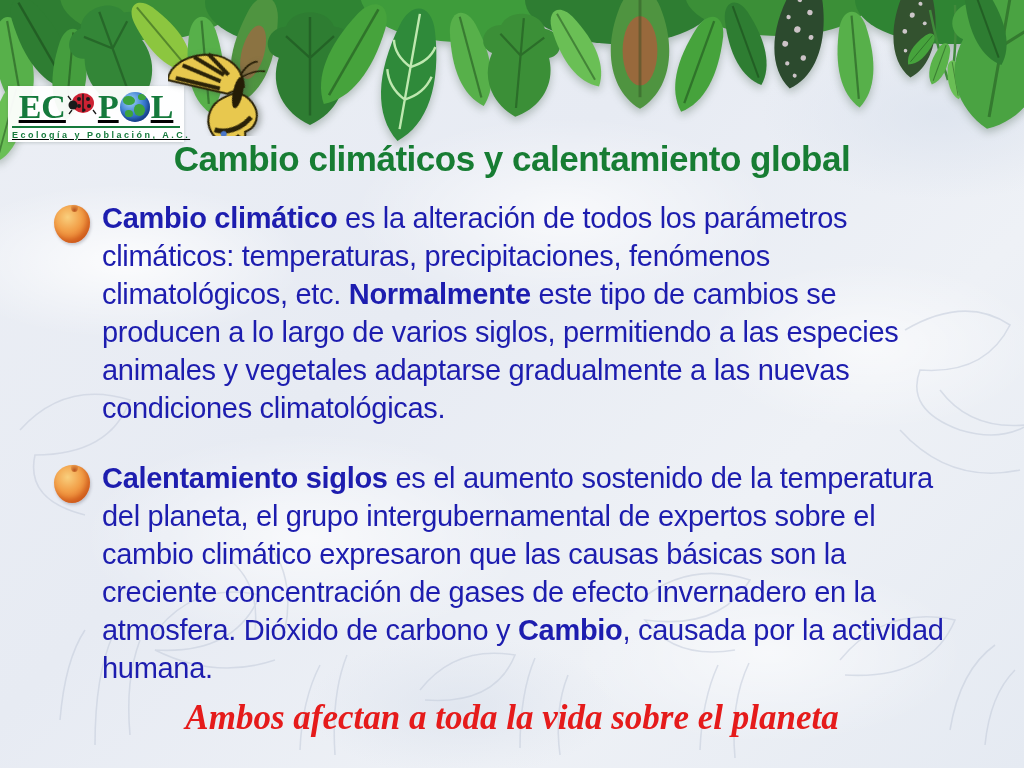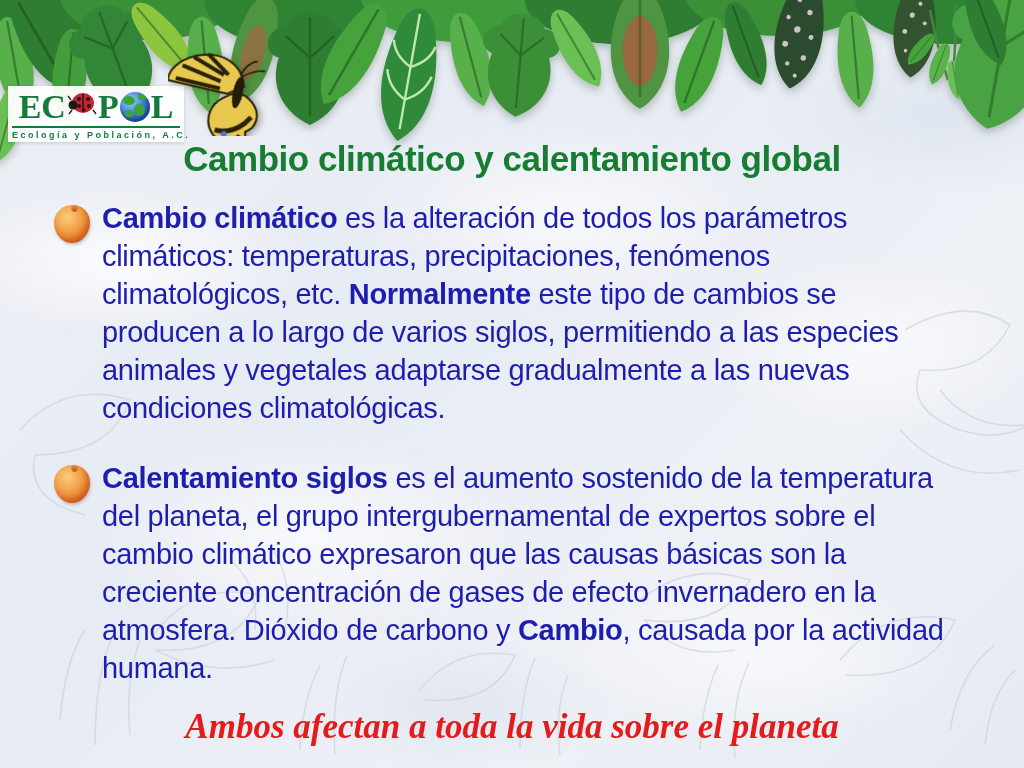--- a/index.html
+++ b/index.html
@@ -23,20 +23,21 @@
 
   
   .leaf-band{position:absolute;left:0;top:0;width:1024px;height:300px;pointer-events:none;}
 
   
   .logo{
     position:absolute;left:8px;top:86px;width:176px;height:56px;
     background:rgba(255,255,255,.95);
     box-shadow:0 1px 3px rgba(80,100,90,.25);
     z-index:5;
+    text-decoration:underline;
   }
   .logo-row{display:flex;align-items:center;justify-content:center;height:38px;padding-top:2px;}
   .logo-letters{
     font-family:"Liberation Serif",serif;font-weight:bold;
     font-size:34px;line-height:34px;color:#157a3c;letter-spacing:0px;
   }
   .ladybug{position:relative;width:30px;height:26px;margin:0 1px 8px 1px;}
   .globe{
     width:30px;height:30px;border-radius:50%;margin:0 1px;
     background:radial-gradient(circle at 35% 30%, #9fd4f7 0%, #3e7fd4 45%, #1d4fa8 90%);
@@ -76,21 +77,21 @@
   }
   .peach:after{
     content:"";position:absolute;left:46%;top:-2px;width:7px;height:9px;
     border-radius:50%;background:radial-gradient(circle at 50% 80%, #b8541e 0%, rgba(184,84,30,0) 75%);
   }
 
   
   .footer{
     position:absolute;left:0;top:698px;width:1024px;text-align:center;
     font-family:"Liberation Serif",serif;font-style:italic;font-weight:bold;
-    font-size:35px;color:#e51b1b;z-index:4;margin-top:9px;
+    font-size:35px;color:#e51b1b;z-index:4;
   }
 </style>
 </head>
 <body>
 
 <div class="slide">
 
   <svg class="sketch-bg" viewBox="0 0 1024 768" xmlns="http://www.w3.org/2000/svg">
     <g fill="none" stroke="#c4ccdb" stroke-width="1.6" opacity="0.55">
       <path d="M905,330 q60,-35 105,-5 q-25,50 -90,45 q-15,40 40,60 q50,15 80,-15"></path>
@@ -237,21 +238,21 @@
 
       <path d="M-4,4 C-22,2 -34,14 -34,28 C-34,40 -24,48 -12,44 L-8,52 L-4,44 C8,46 18,36 16,22 C14,10 8,4 -4,4 Z" fill="#e8c84e" stroke="#2a2208" stroke-width="2"></path>
       <path d="M-30,28 C-22,36 -8,40 8,34" stroke="#2a2208" stroke-width="5" fill="none"></path>
       <circle cx="-24" cy="36" r="3" fill="#4a76c8"></circle>
 
       <ellipse cx="8" cy="6" rx="5" ry="16" transform="rotate(40 8 6)" fill="#241c06"></ellipse>
       <path d="M18,-8 q14,-8 22,-4 M18,-6 q16,0 24,6" stroke="#241c06" stroke-width="1.6" fill="none"></path>
     </g>
   </svg>
 
-  <div class="title">Cambio climático y calentamiento global</div>
+  <div class="title">Cambio climáticos y calentamiento global</div>
 
   <div class="para para-1">
     <span class="peach"></span>
     <b>Cambio climático</b><span> es la alteración de todos los parámetros climáticos: temperaturas, precipitaciones, fenómenos climatológicos, etc. </span><b>Normalmente</b><span> este tipo de cambios se producen a lo largo de varios siglos, permitiendo a las especies animales y vegetales adaptarse gradualmente a las nuevas condiciones climatológicas.</span>
   </div>
 
   <div class="para para-2">
     <span class="peach"></span>
     <b>Calentamiento siglos</b><span> es el aumento sostenido de la temperatura del planeta, el grupo intergubernamental de expertos sobre el cambio climático expresaron que las causas básicas son la creciente concentración de gases de efecto invernadero en la atmosfera. Dióxido de carbono y </span><b>Cambio</b><span>, causada por la actividad humana.</span>
   </div>

